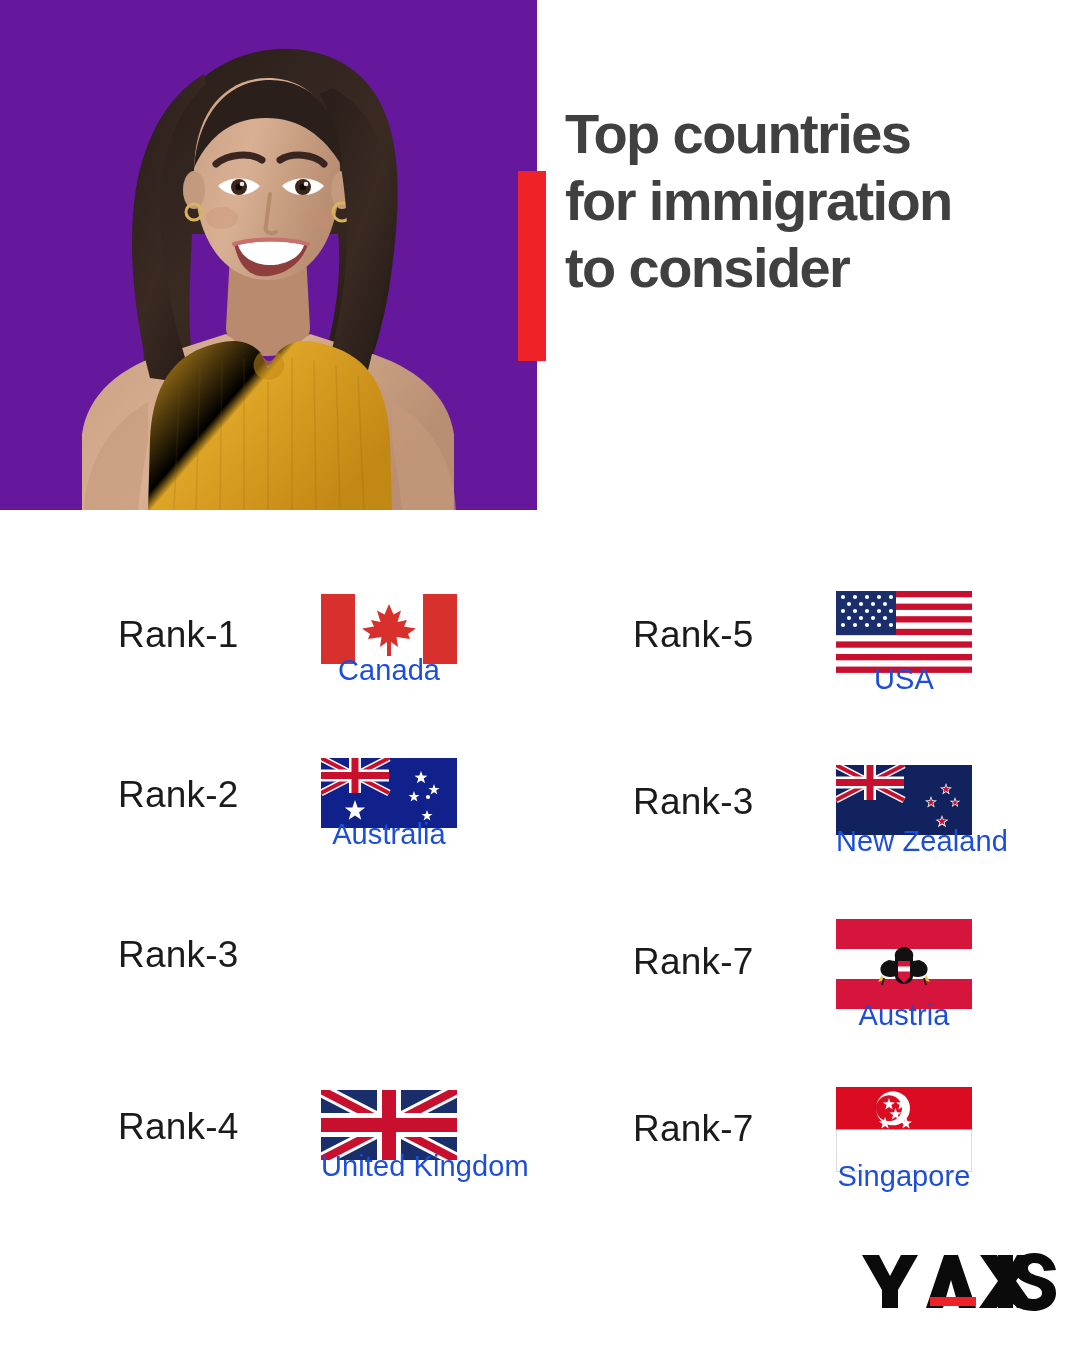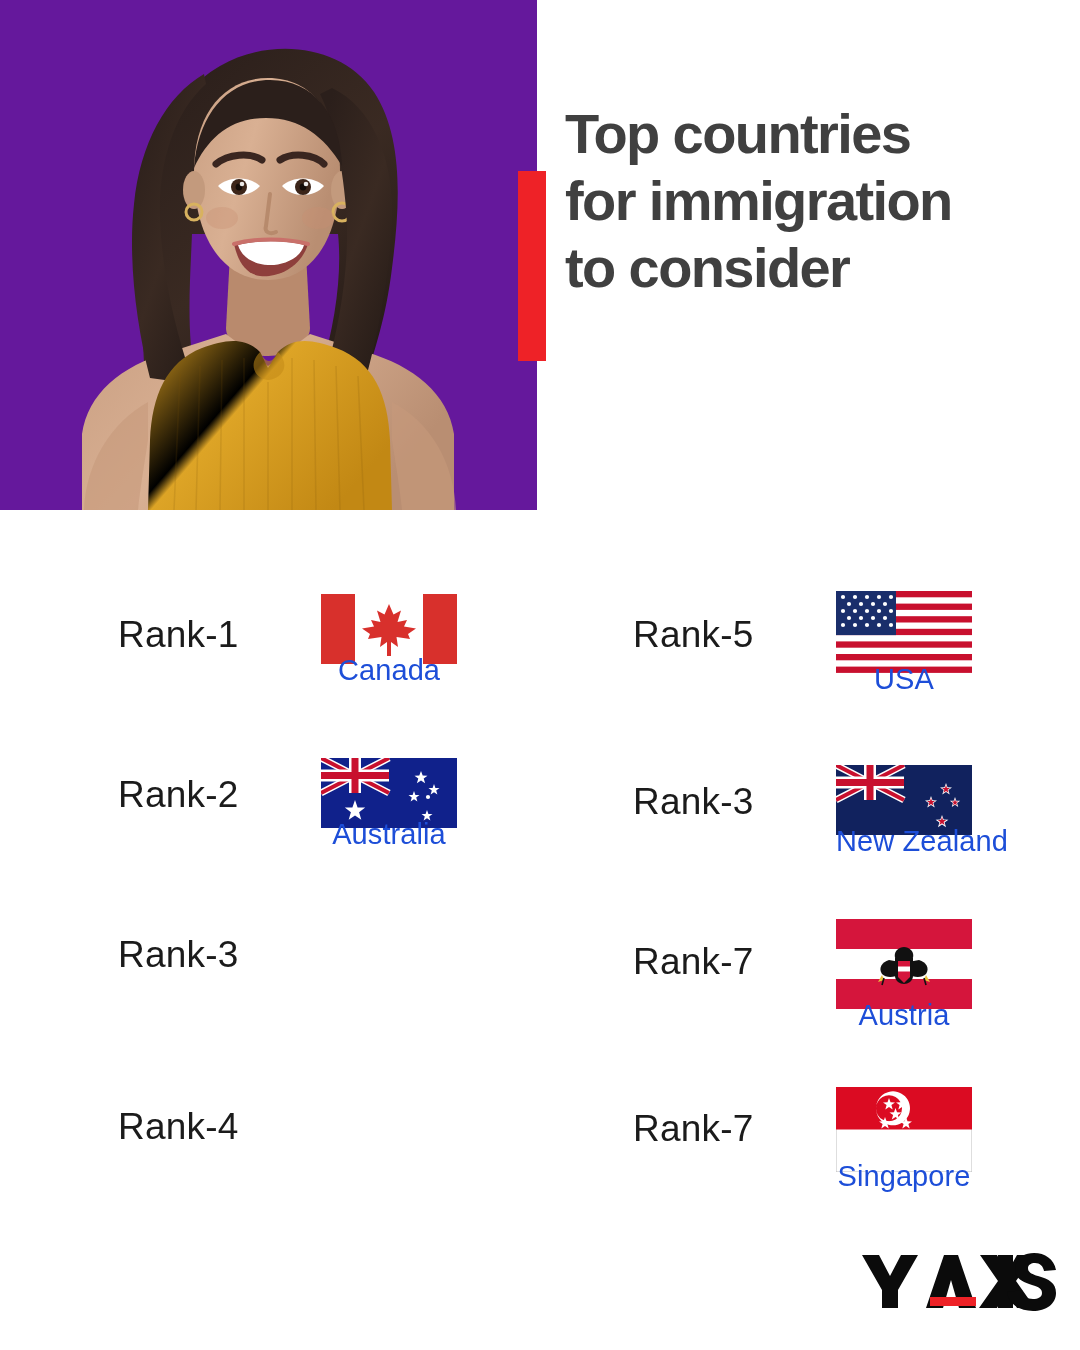--- a/index.html
+++ b/index.html
@@ -221,20 +221,33 @@
         <div class="country" style="top:60px">Australia</div>
       </div>
     </div>
 
     <div class="rank-row col-l" style="top:338px">
       <div class="rank-label">Rank-3</div>
     </div>
 
     <div class="rank-row col-l" style="top:510px">
       <div class="rank-label">Rank-4</div>
+      <div class="flag-wrap" style="top:20px">
+        <span class="flag">
+          <svg width="136" height="70" viewBox="0 0 136 70">
+            <rect width="136" height="70" fill="#1A2E6B"></rect>
+            <path d="M0 0 L136 70 M136 0 L0 70" stroke="#fff" stroke-width="14"></path>
+            <path d="M0 0 L136 70" stroke="#C8102E" stroke-width="8"></path>
+            <path d="M136 0 L0 70" stroke="#C8102E" stroke-width="8"></path>
+            <path d="M68 0 L68 70 M0 35 L136 35" stroke="#fff" stroke-width="24"></path>
+            <path d="M68 0 L68 70 M0 35 L136 35" stroke="#C8102E" stroke-width="14"></path>
+          </svg>
+        </span>
+        <div class="country" style="top:60px">United Kingdom</div>
+      </div>
     </div>
 
     <div class="rank-row col-r" style="top:18px">
       <div class="rank-label">Rank-5</div>
       <div class="flag-wrap" style="top:13px">
         <span class="flag">
           <svg width="136" height="82" viewBox="0 0 136 82">
             <rect width="136" height="82" fill="#fff"></rect>
             <g fill="#C8102E">
               <rect y="0" width="136" height="6.3"></rect>

